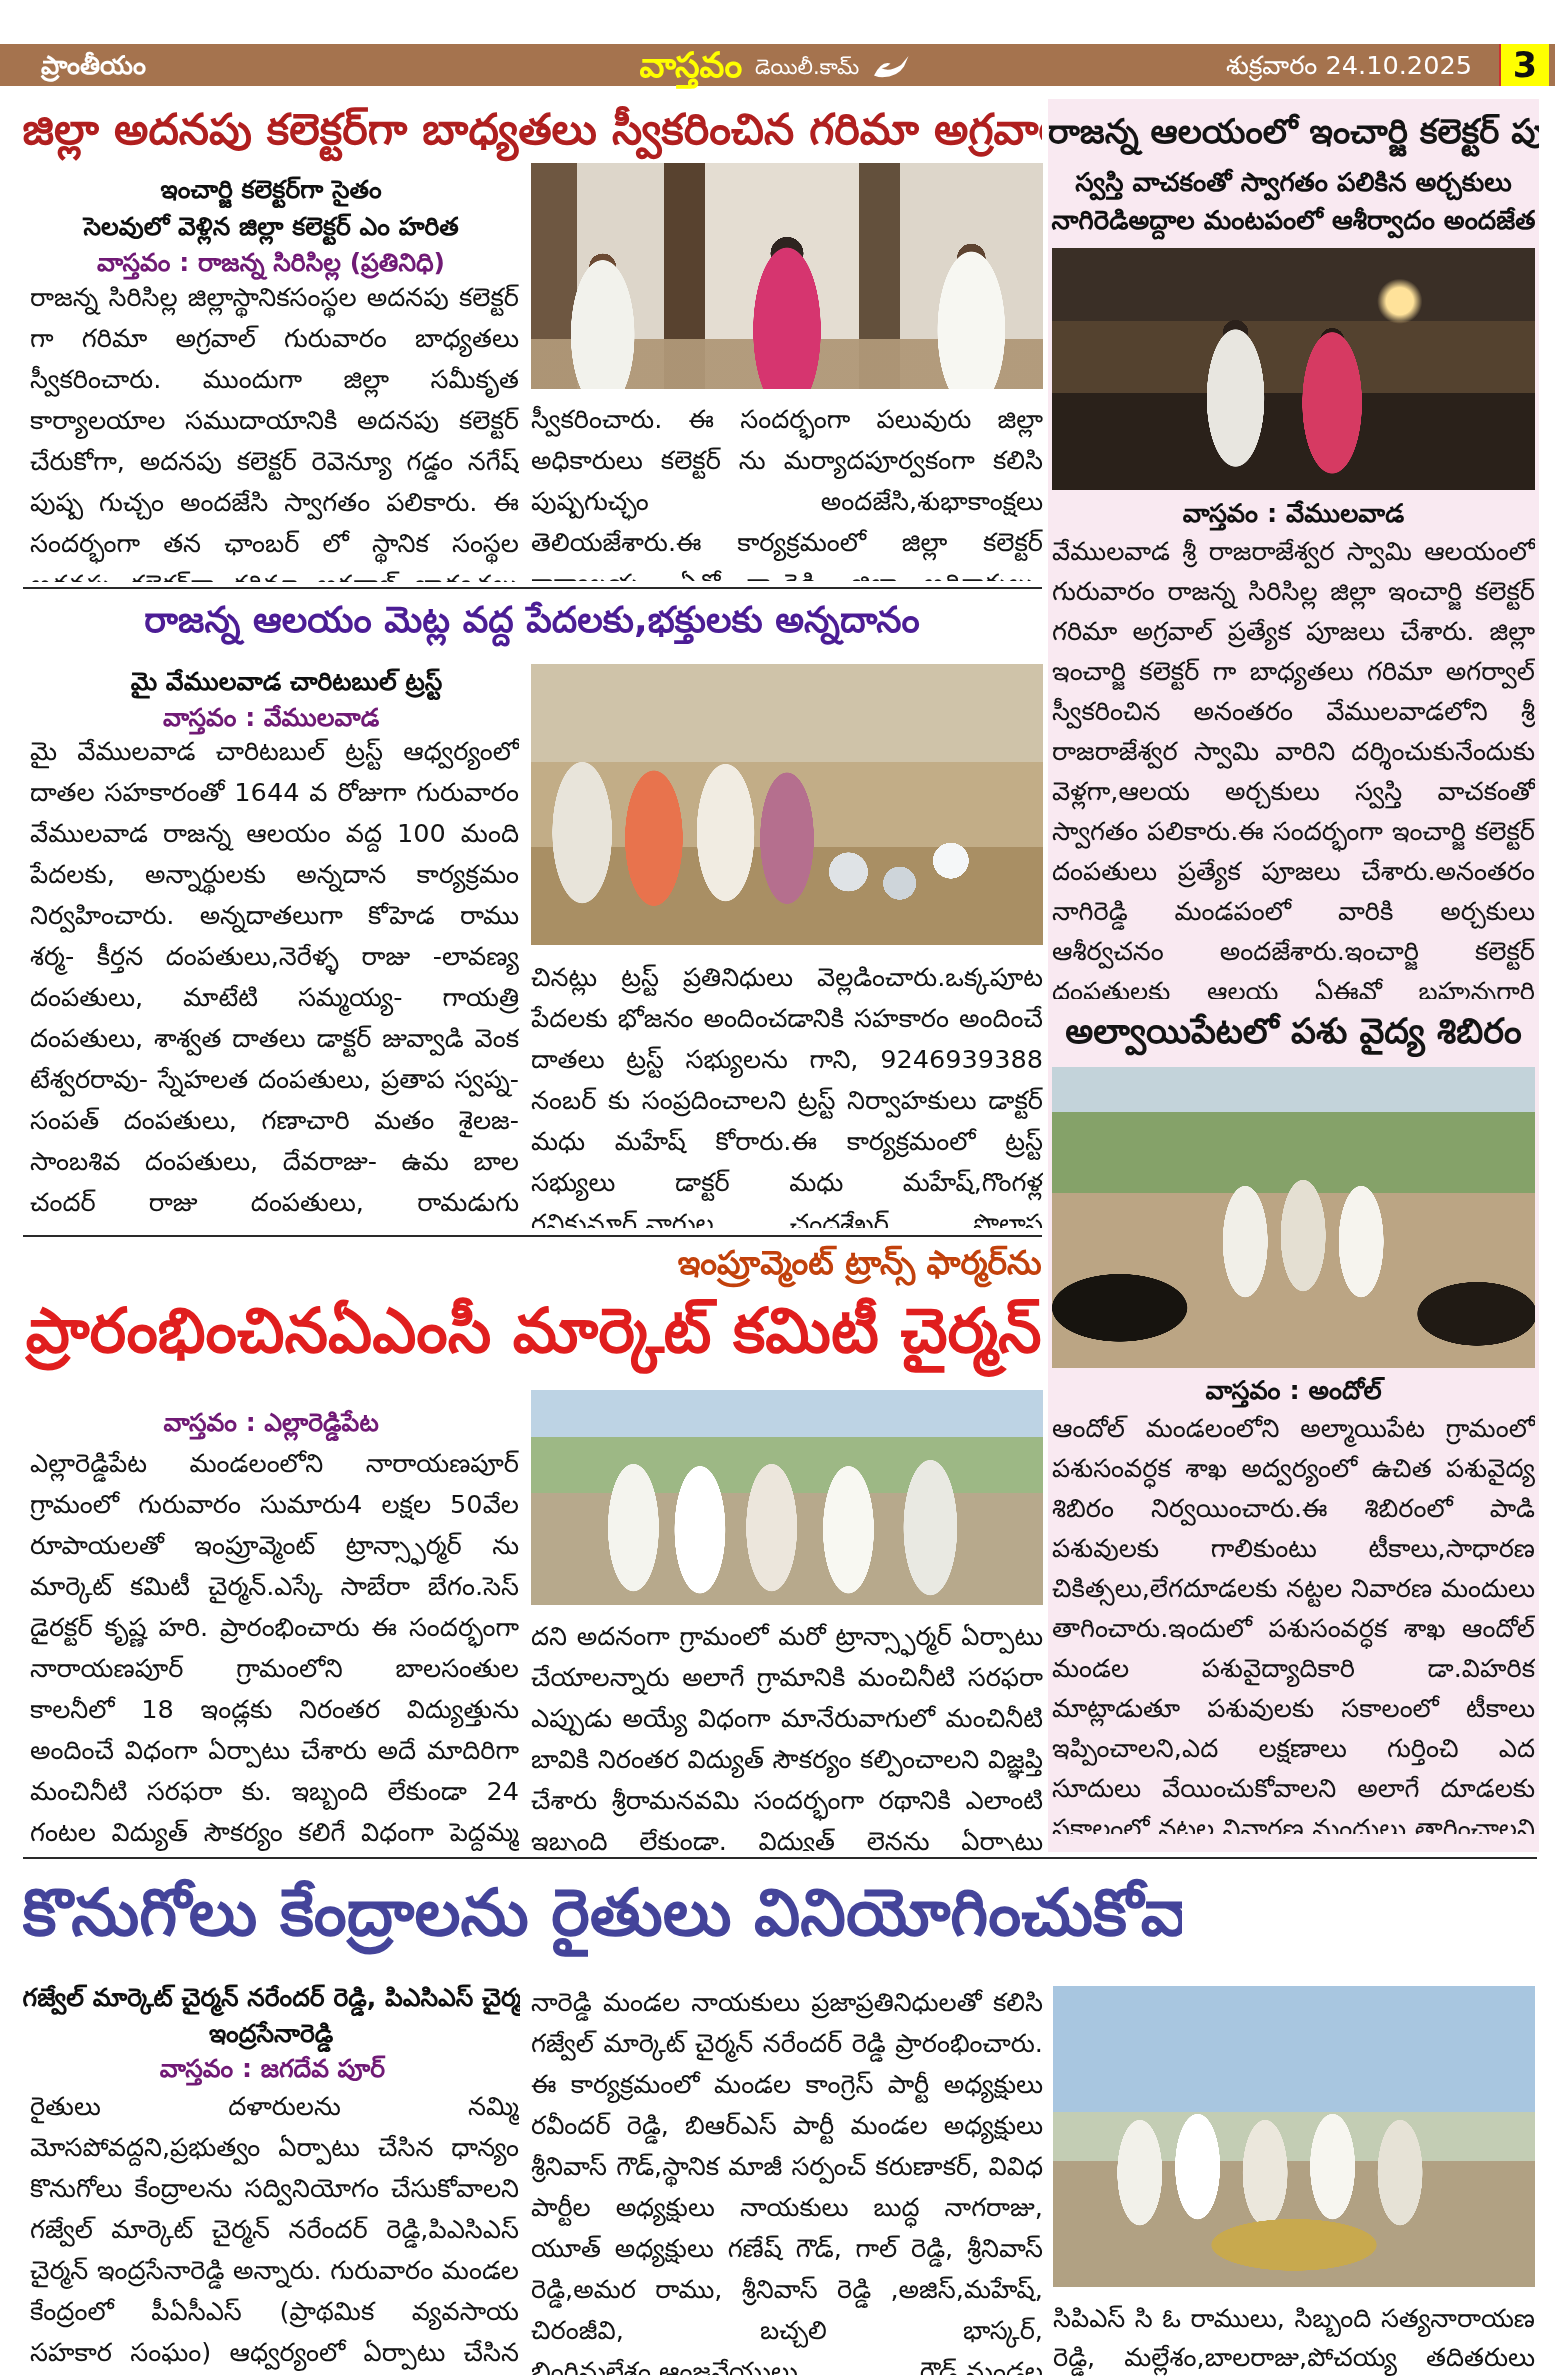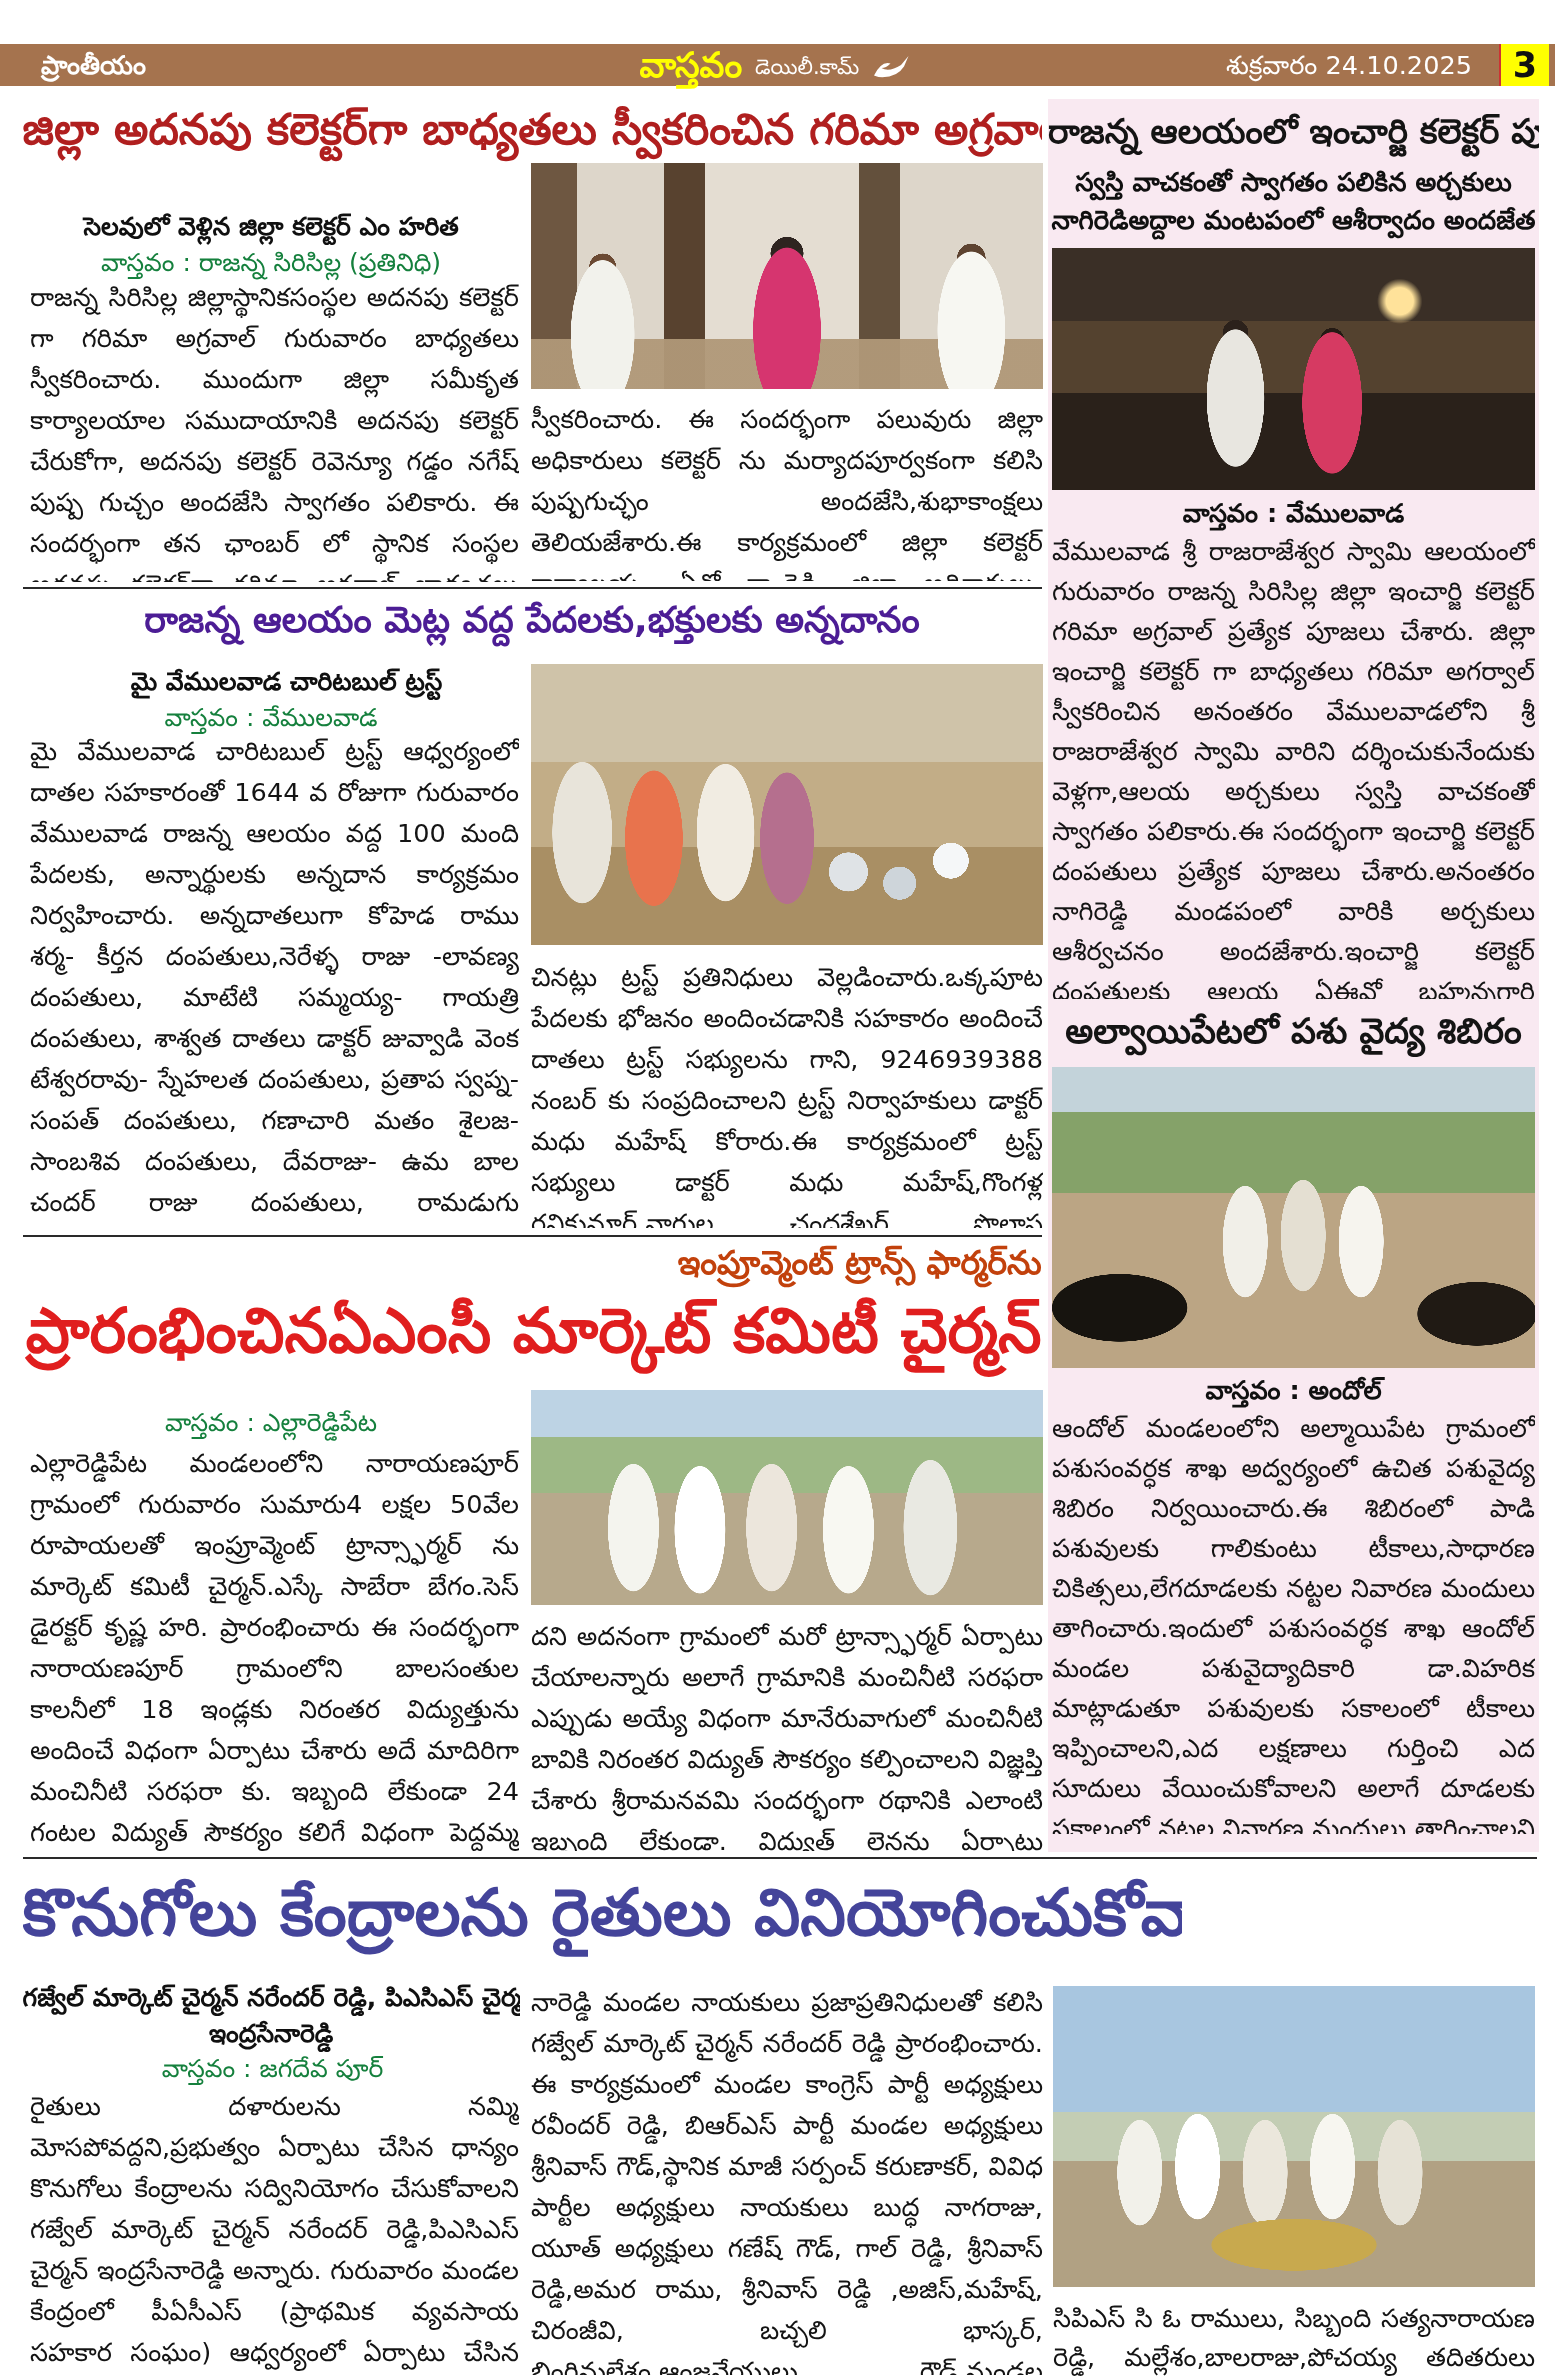--- a/index.html
+++ b/index.html
@@ -16,21 +16,21 @@
   .m-brand-wrap{left:466px;top:45px;width:617px;height:39px;text-align:center;white-space:nowrap;}
   .m-brand{font-size:35px;font-weight:bold;color:#ffff00;vertical-align:middle;}
   .m-brand-suffix{font-size:21px;color:#ffffff;vertical-align:middle;margin-left:9px;}
   .m-icon{display:inline-block;vertical-align:middle;margin-left:7.5px;}
   .m-date{right:83px;top:50px;height:30px;line-height:30px;font-size:25.6px;color:#ffffff;}
   .m-pagebox{right:6px;top:44px;width:48px;height:42px;background:#ffff00;border-left:2.3px solid #c33;}
   .m-pagenum{width:48px;text-align:center;line-height:42px;font-size:35px;font-weight:bold;color:#111;}
   
   .hline{height:1.5px;background:#2a2a2a;}
   .deck{font-weight:bold;font-size:25px;text-align:center;color:#101010;white-space:nowrap;overflow:hidden;}
-  .byline{font-weight:normal;font-size:25px;text-align:center;color:#15803d;white-space:nowrap;overflow:hidden;}
+  .byline{font-weight:bold;font-size:25px;text-align:center;color:#701a75;white-space:nowrap;overflow:hidden;}
   .body-text{font-size:25.6px;line-height:41px;text-align:justify;color:#141414;overflow:hidden;}
   .caption{font-weight:bold;font-size:25.6px;text-align:center;color:#101010;}
   .photo{background-size:cover;}
   
   .h-collector{font-size:43px;font-weight:bold;color:#b01f1f;text-align:center;white-space:nowrap;overflow:hidden;}
   .h-annadanam{font-size:36px;font-weight:bold;color:#4c1d95;text-align:center;white-space:nowrap;overflow:hidden;}
   .k-transformer{font-size:33px;font-weight:bold;color:#c2410c;text-align:right;white-space:nowrap;overflow:hidden;}
   .h-transformer{font-size:62px;font-weight:bold;color:#e01e1e;text-align:right;white-space:nowrap;overflow:hidden;}
   .h-temple{font-size:34px;font-weight:bold;color:#141414;text-align:center;white-space:nowrap;overflow:hidden;}
   .h-vet{font-size:35px;font-weight:bold;color:#141414;text-align:center;white-space:nowrap;overflow:hidden;}
@@ -112,20 +112,21 @@
           <path d="M4 30 Q14 10 26 14 Q20 20 14 20 Q24 26 40 16 L50 4 L44 18 Q34 34 10 32 Z" fill="#ffffff"></path>
         </svg>
     </span>
   </div>
   <div class="abs m-date">శుక్రవారం 24.10.2025</div>
   <div class="abs m-pagebox">
     <div class="m-pagenum">3</div>
   </div>
 
   <div class="abs h-collector" style="left:22.6px;top:104px;width:1019px;">జిల్లా అదనపు కలెక్టర్‌గా బాధ్యతలు స్వీకరించిన గరిమా అగ్రవాల్</div>
+  <div class="abs deck" style="left:22.6px;top:175px;width:497px;">ఇంచార్జి కలెక్టర్‌గా సైతం</div>
   <div class="abs deck" style="left:22.6px;top:212px;width:497px;">సెలవులో వెళ్లిన జిల్లా కలెక్టర్ ఎం హరిత</div>
   <div class="abs byline" style="left:22.6px;top:248px;width:497px;">వాస్తవం : రాజన్న సిరిసిల్ల (ప్రతినిధి)</div>
   <div class="abs photo photo-collector" style="left:531px;top:163px;width:512px;height:226px;"></div>
   <div class="abs body-text" style="left:30px;top:277px;width:489px;height:305px;">రాజన్న సిరిసిల్ల జిల్లాస్థానికసంస్థల అదనపు కలెక్టర్ గా గరిమా అగ్రవాల్ గురువారం బాధ్యతలు స్వీకరించారు. ముందుగా జిల్లా సమీకృత కార్యాలయాల సముదాయానికి అదనపు కలెక్టర్ చేరుకోగా, అదనపు కలెక్టర్ రెవెన్యూ గడ్డం నగేష్ పుష్ప గుచ్చం అందజేసి స్వాగతం పలికారు. ఈ సందర్భంగా తన ఛాంబర్ లో స్థానిక సంస్థల అదనపు కలెక్టర్‌గా గరిమా అగ్రవాల్ బాధ్యతలు స్వీకరించారు.కలెక్టర్ ఎం హరిత సెలవుపై వెళ్లగా, ఇంచార్జి కలెక్టర్ గా సైతం గరిమా అగ్రవాల్ బాధ్యతలు</div>
   <div class="abs body-text" style="left:531px;top:399px;width:512px;height:182px;">స్వీకరించారు. ఈ సందర్భంగా పలువురు జిల్లా అధికారులు కలెక్టర్ ను మర్యాదపూర్వకంగా కలిసి పుష్పగుచ్ఛం అందజేసి,శుభాకాంక్షలు తెలియజేశారు.ఈ కార్యక్రమంలో జిల్లా కలెక్టర్ కార్యాలయం ఏవో రాంరెడ్డి, జిల్లా అధికారులు, తదితరులు పాల్గొన్నారు.</div>
   <div class="abs hline" style="left:22.6px;top:587px;width:1019px;"></div>
 
   <div class="abs h-annadanam" style="left:22.6px;top:599px;width:1019px;">రాజన్న ఆలయం మెట్ల వద్ద పేదలకు,భక్తులకు అన్నదానం</div>
   <div class="abs deck" style="left:38px;top:667px;width:497px;">మై వేములవాడ చారిటబుల్ ట్రస్ట్</div>
   <div class="abs byline" style="left:22.6px;top:703px;width:497px;">వాస్తవం : వేములవాడ</div>

